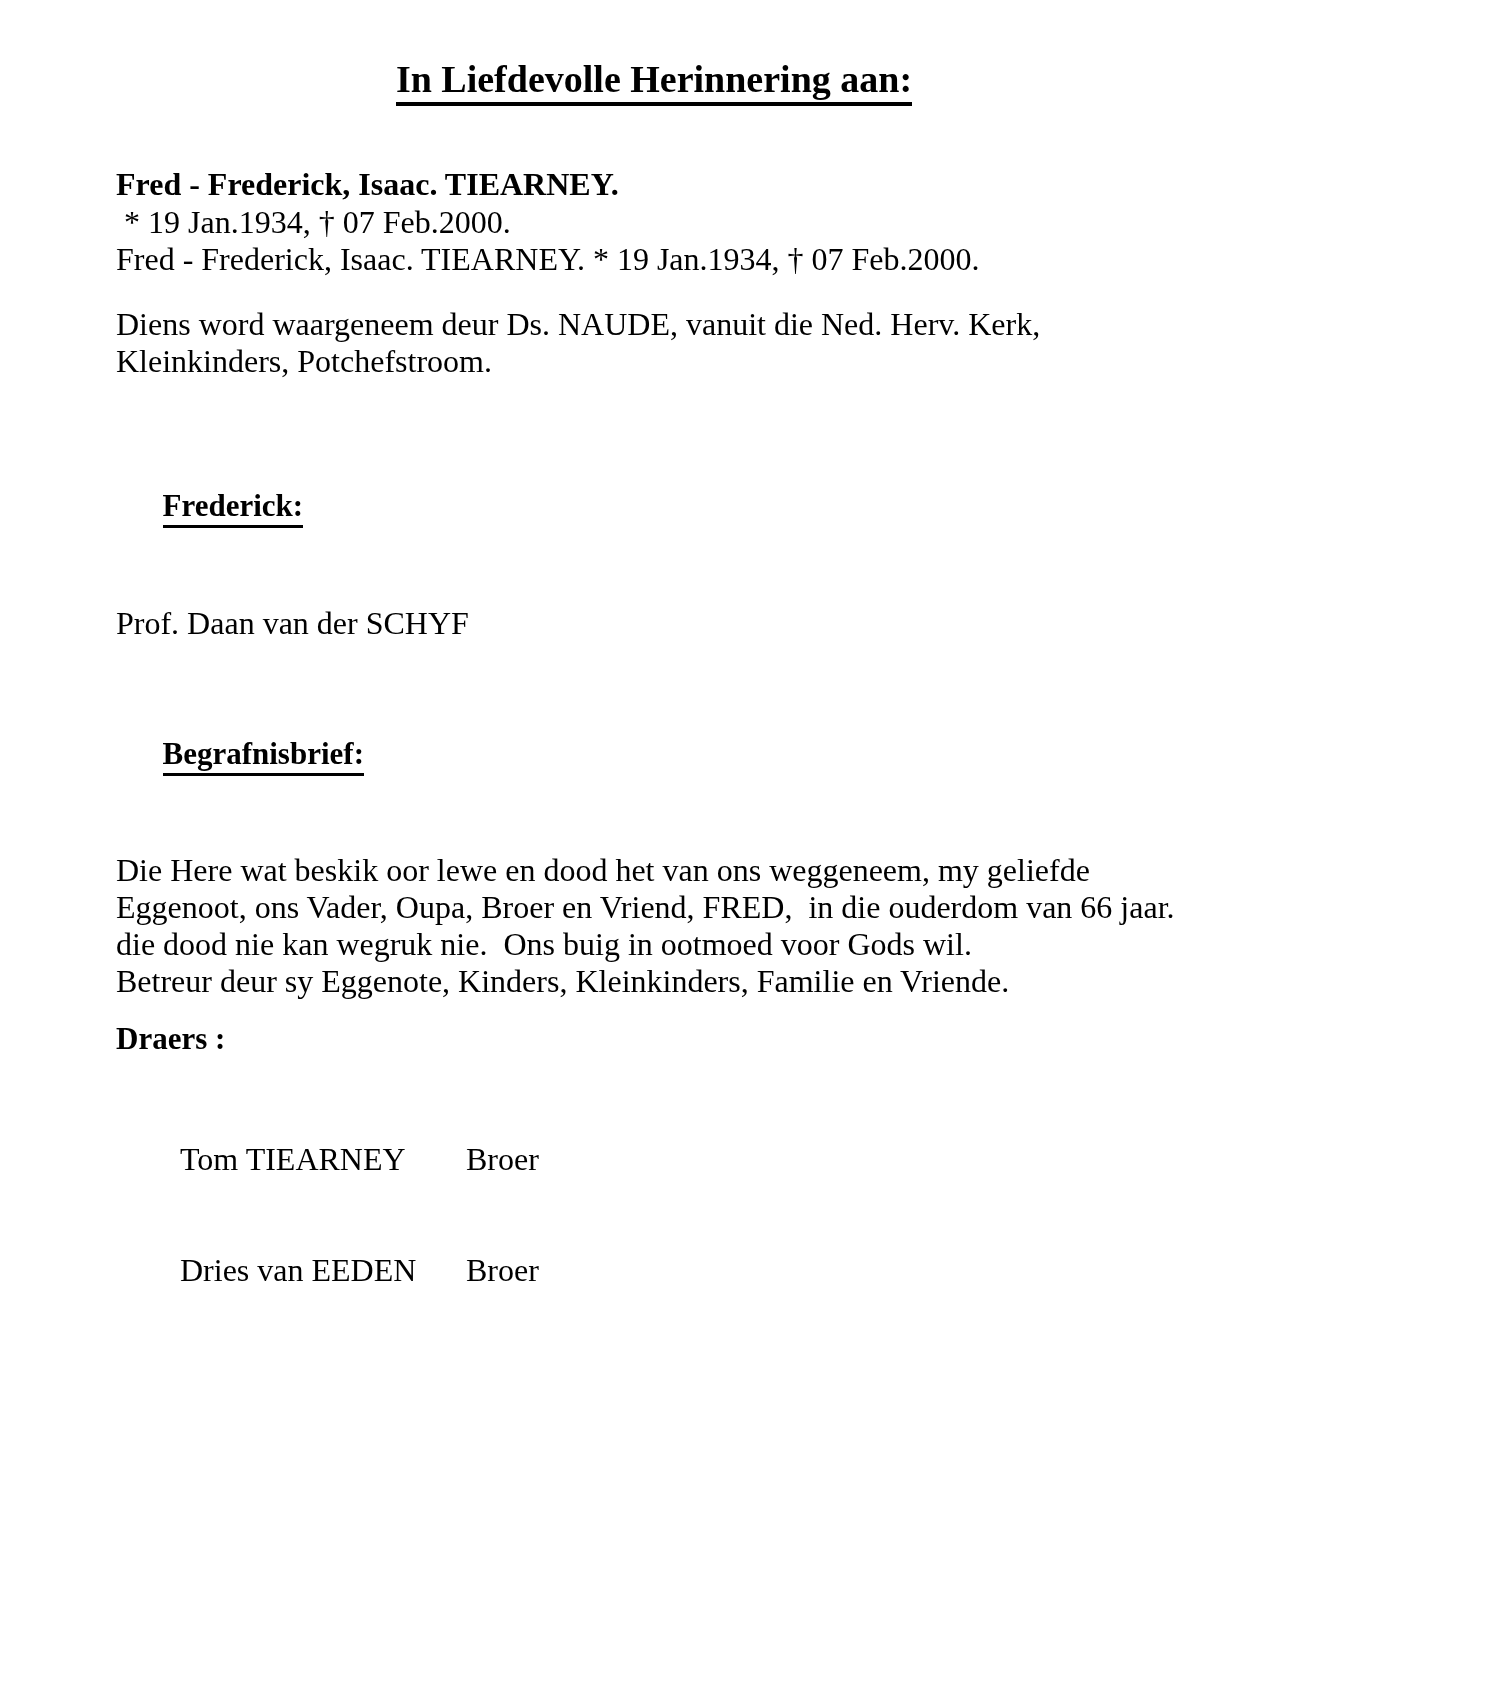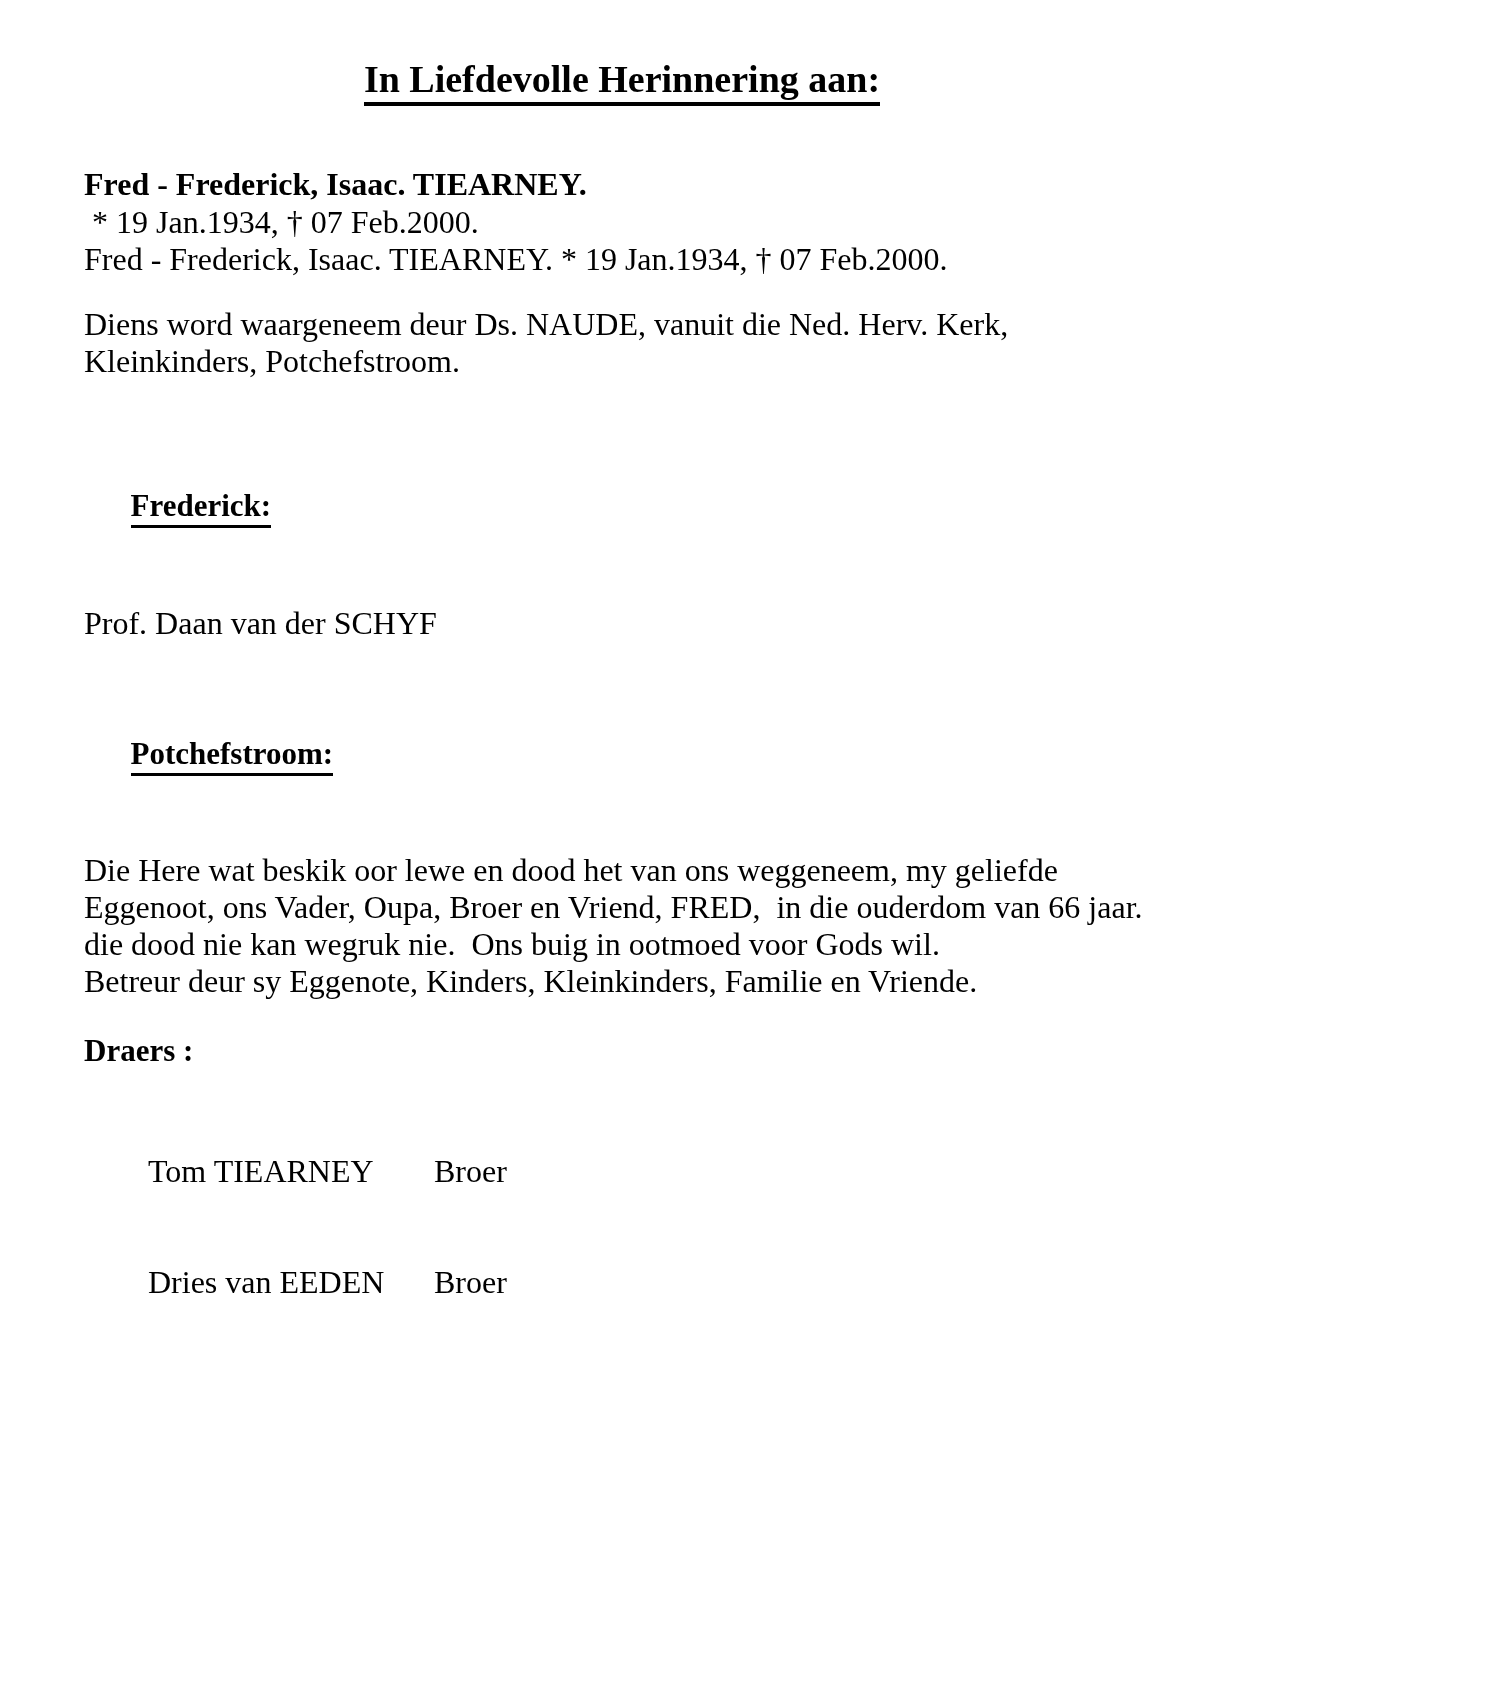--- a/index.html
+++ b/index.html
@@ -8,21 +8,21 @@
     background: #ffffff;
   }
   .page {
     position: relative;
     width: 1491px;
     height: 1682px;
     background: #ffffff;
     color: #000000;
     font-family: "Liberation Serif", "DejaVu Serif", serif;
     box-sizing: border-box;
-    padding: 57px 0 0 84px;
+    padding: 57px 0 0 116px;
     overflow: hidden;
   }
   .content {
     width: 1076px;
   }
   .line {
     font-size: 32px;
     line-height: 37px;
     white-space: pre;
   }
@@ -77,21 +77,21 @@
   .prof-name {
     margin-top: 40px;
   }
   .section-heading.begrafnis {
     margin-top: 56px;
   }
   .para-block {
     margin-top: 39px;
   }
   .draers-heading {
-    margin-top: 32px;
+    margin-top: 20px;
     font-size: 31px;
     line-height: 37px;
     font-weight: bold;
     white-space: pre;
   }
   .bearers-block {
     margin-top: 47px;
   }
   .bearer-row .name-col {
     display: inline-block;
@@ -117,21 +117,21 @@
       <div class="line">Kleinkinders, Potchefstroom.</div>
     </div>
 
 
     <div class="section-heading">
       <span class="hd">Frederick:</span>
     </div>
     <div class="line prof-name">Prof. Daan van der SCHYF</div>
 
     <div class="section-heading begrafnis">
-      <span class="hd">Potchefstroom:</span>
+      <span class="hd">Begrafnisbrief:</span>
     </div>
 
     <div class="para-block">
       <div class="line">Die Here wat beskik oor lewe en dood het van ons weggeneem, my geliefde</div>
       <div class="line">Eggenoot, ons Vader, Oupa, Broer en Vriend, FRED,  in die ouderdom van 66 jaar.</div>
       <div class="line">die dood nie kan wegruk nie.  Ons buig in ootmoed voor Gods wil.</div>
       <div class="line">Betreur deur sy Eggenote, Kinders, Kleinkinders, Familie en Vriende.</div>
     </div>
 
     <div class="draers-heading">Draers :</div>

